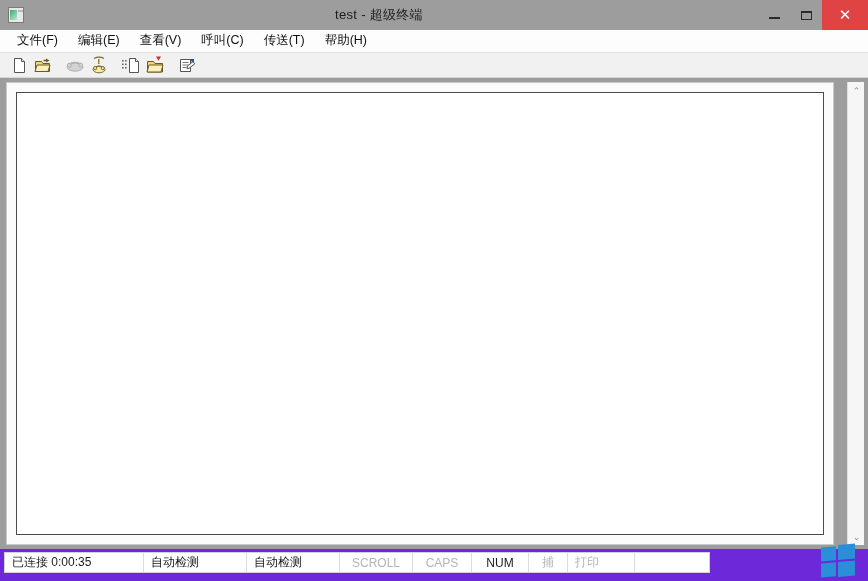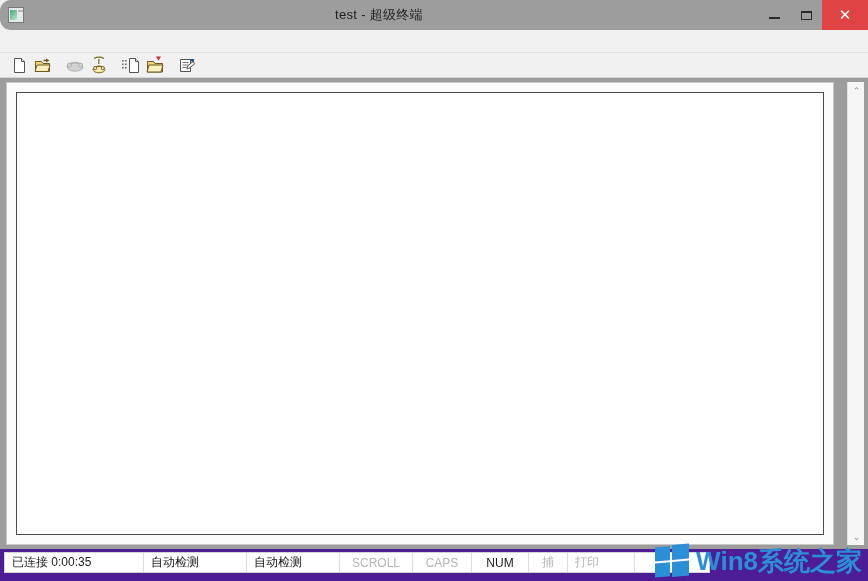--- a/index.html
+++ b/index.html
@@ -24,21 +24,20 @@
 
   
   .titlebar {
     position: absolute;
     top: 0; left: 0;
     width: 868px;
     height: 30px;
     background: #9d9d9d;
     display: flex;
     align-items: center;
-    border-radius: 11px;
   }
   .app-icon {
     position: absolute;
     left: 8px; top: 7px;
     width: 16px; height: 16px;
     background: #e8e8e8;
     border: 1px solid #7a7a7a;
     box-sizing: border-box;
   }
   .app-icon .scr {
@@ -195,21 +194,21 @@
   }
   .vscroll .arrow.up { top: 0; }
   .vscroll .arrow.down { bottom: 0; }
 
   
   .statusbar {
     position: absolute;
     left: 0; bottom: 0;
     width: 868px;
     height: 32px;
-    background: #4c1d95;
+    background: #6d28d9;
     display: flex;
     align-items: center;
   }
   .status-strip {
     position: absolute;
     left: 4px; top: 3px;
     height: 21px;
     display: flex;
     align-items: stretch;
     background: #ffffff;
@@ -277,20 +276,28 @@
       </div>
       <div class="winbtn">
         <span class="glyph-max"></span>
       </div>
       <div class="winbtn close">
         <span class="glyph-close">✕</span>
       </div>
     </div>
   </div>
 
+  <div class="menubar">
+    <div class="menu-item">文件(F)</div>
+    <div class="menu-item">编辑(E)</div>
+    <div class="menu-item">查看(V)</div>
+    <div class="menu-item">呼叫(C)</div>
+    <div class="menu-item">传送(T)</div>
+    <div class="menu-item">帮助(H)</div>
+  </div>
 
   <div class="toolbar">
 
     <div class="tb-btn">
       <svg width="17" height="17" viewBox="0 0 17 17">
         <path d="M3.5 1.5 h7 l3 3 v11 h-10 z" fill="#ffffff" stroke="#555555" stroke-width="1"></path>
         <path d="M10.5 1.5 v3 h3" fill="#e8e8e8" stroke="#555555" stroke-width="1"></path>
       </svg>
     </div>
 
@@ -393,16 +400,15 @@
     </div>
   </div>
 
   <div class="watermark">
     <div class="wm-logo">
       <i class="q1"></i>
         <i class="q2"></i>
         <i class="q3"></i>
         <i class="q4"></i>
     </div>
-    <div class="wm-text">Win8系统之家</div>
   </div>
 
 </div>
 
 </body></html>

